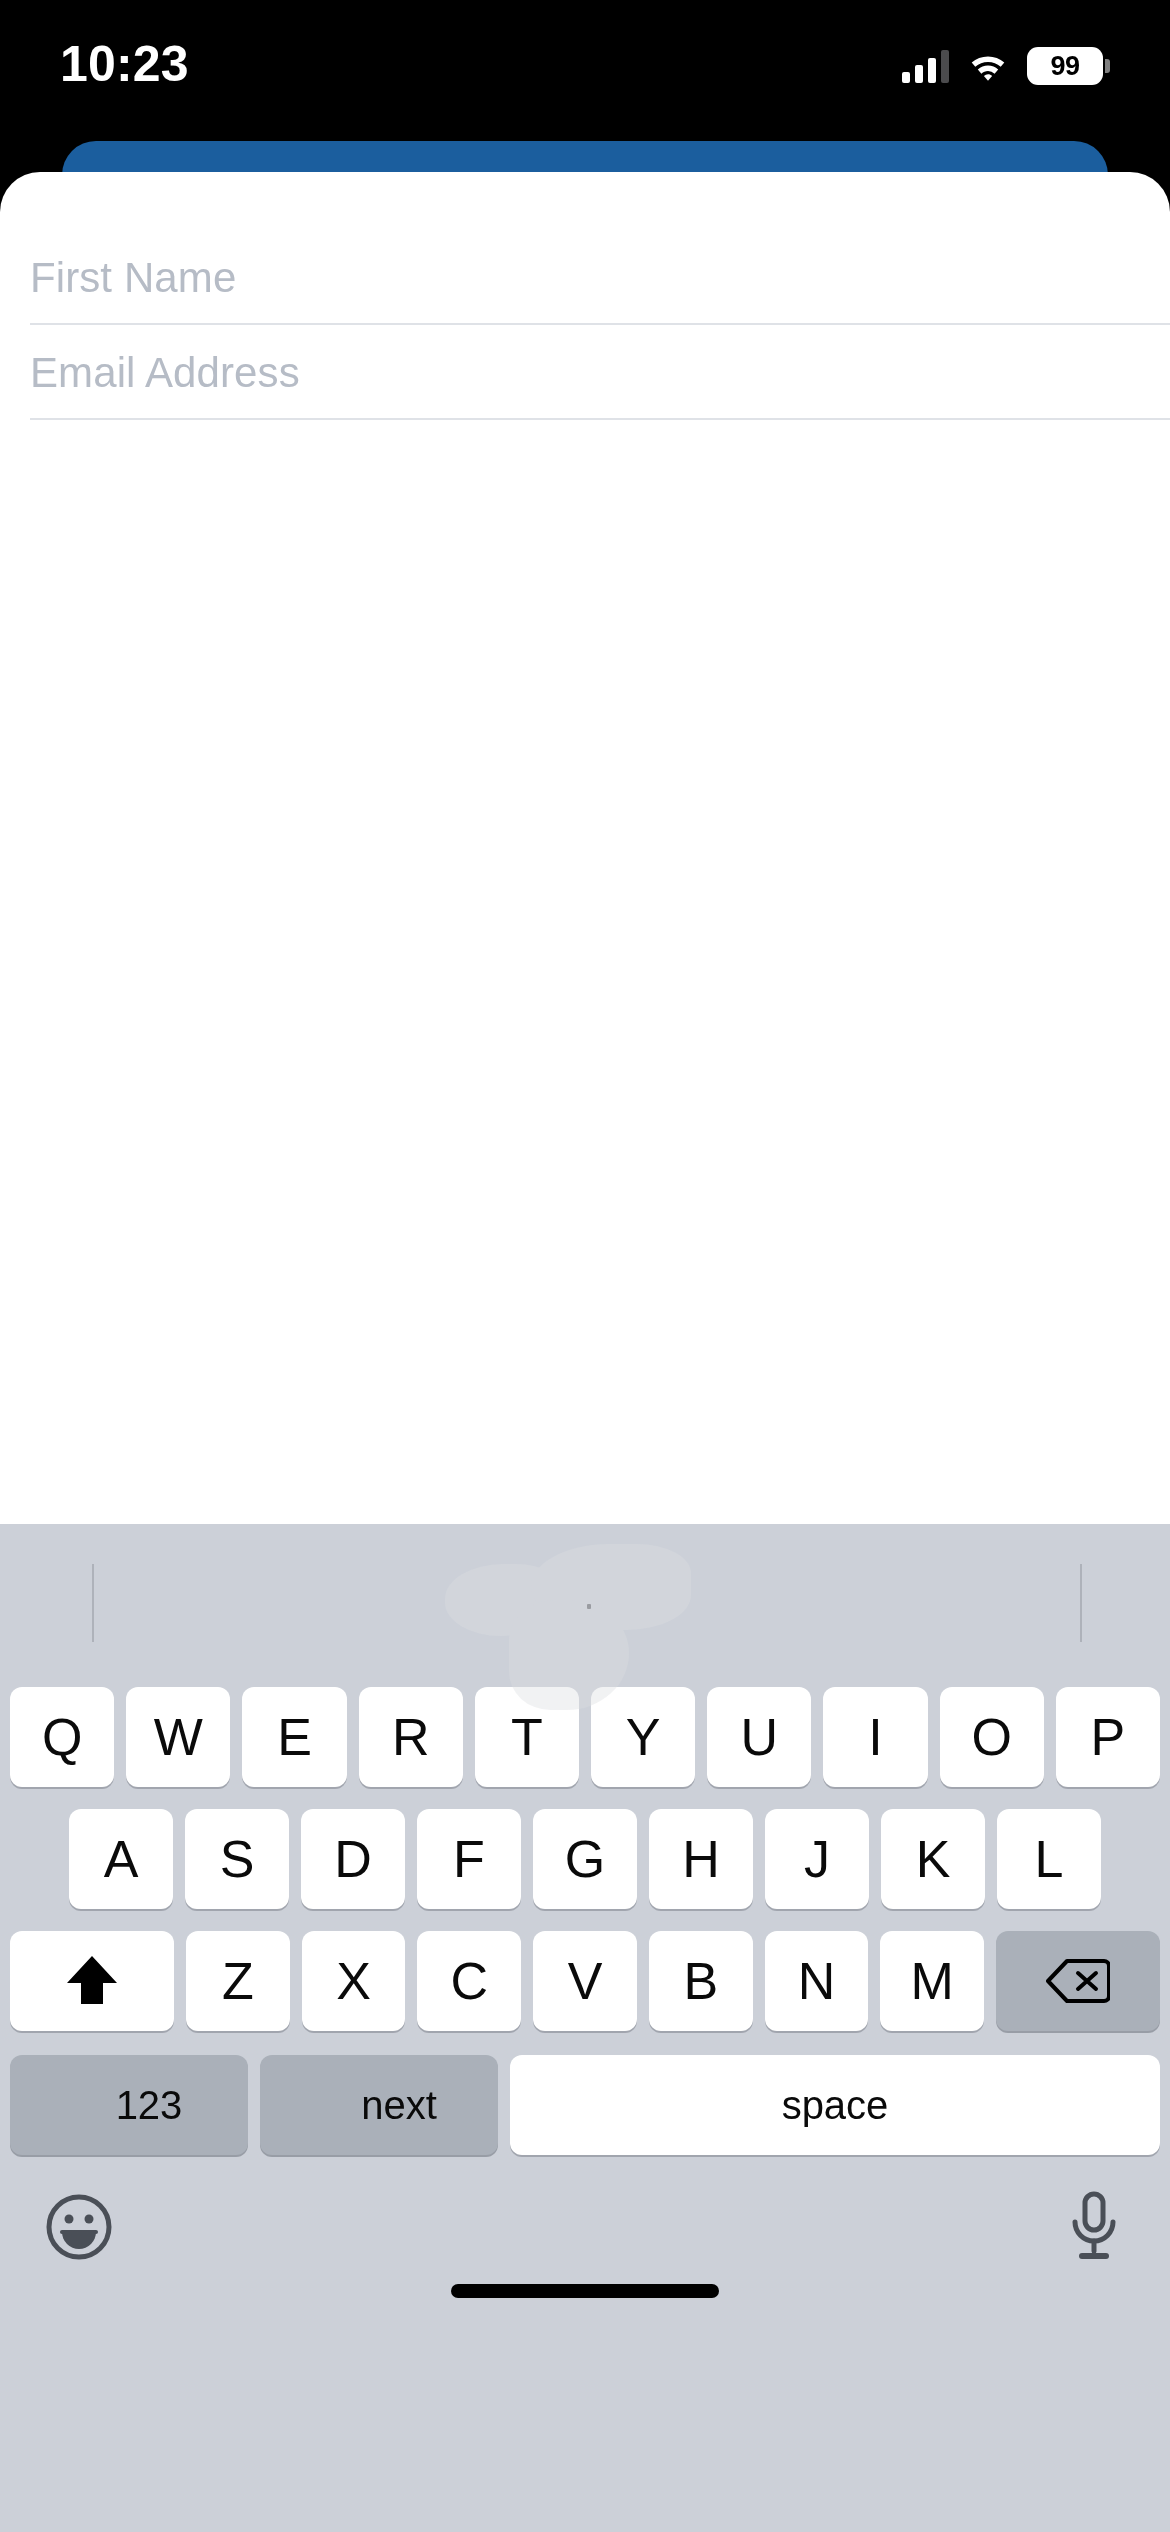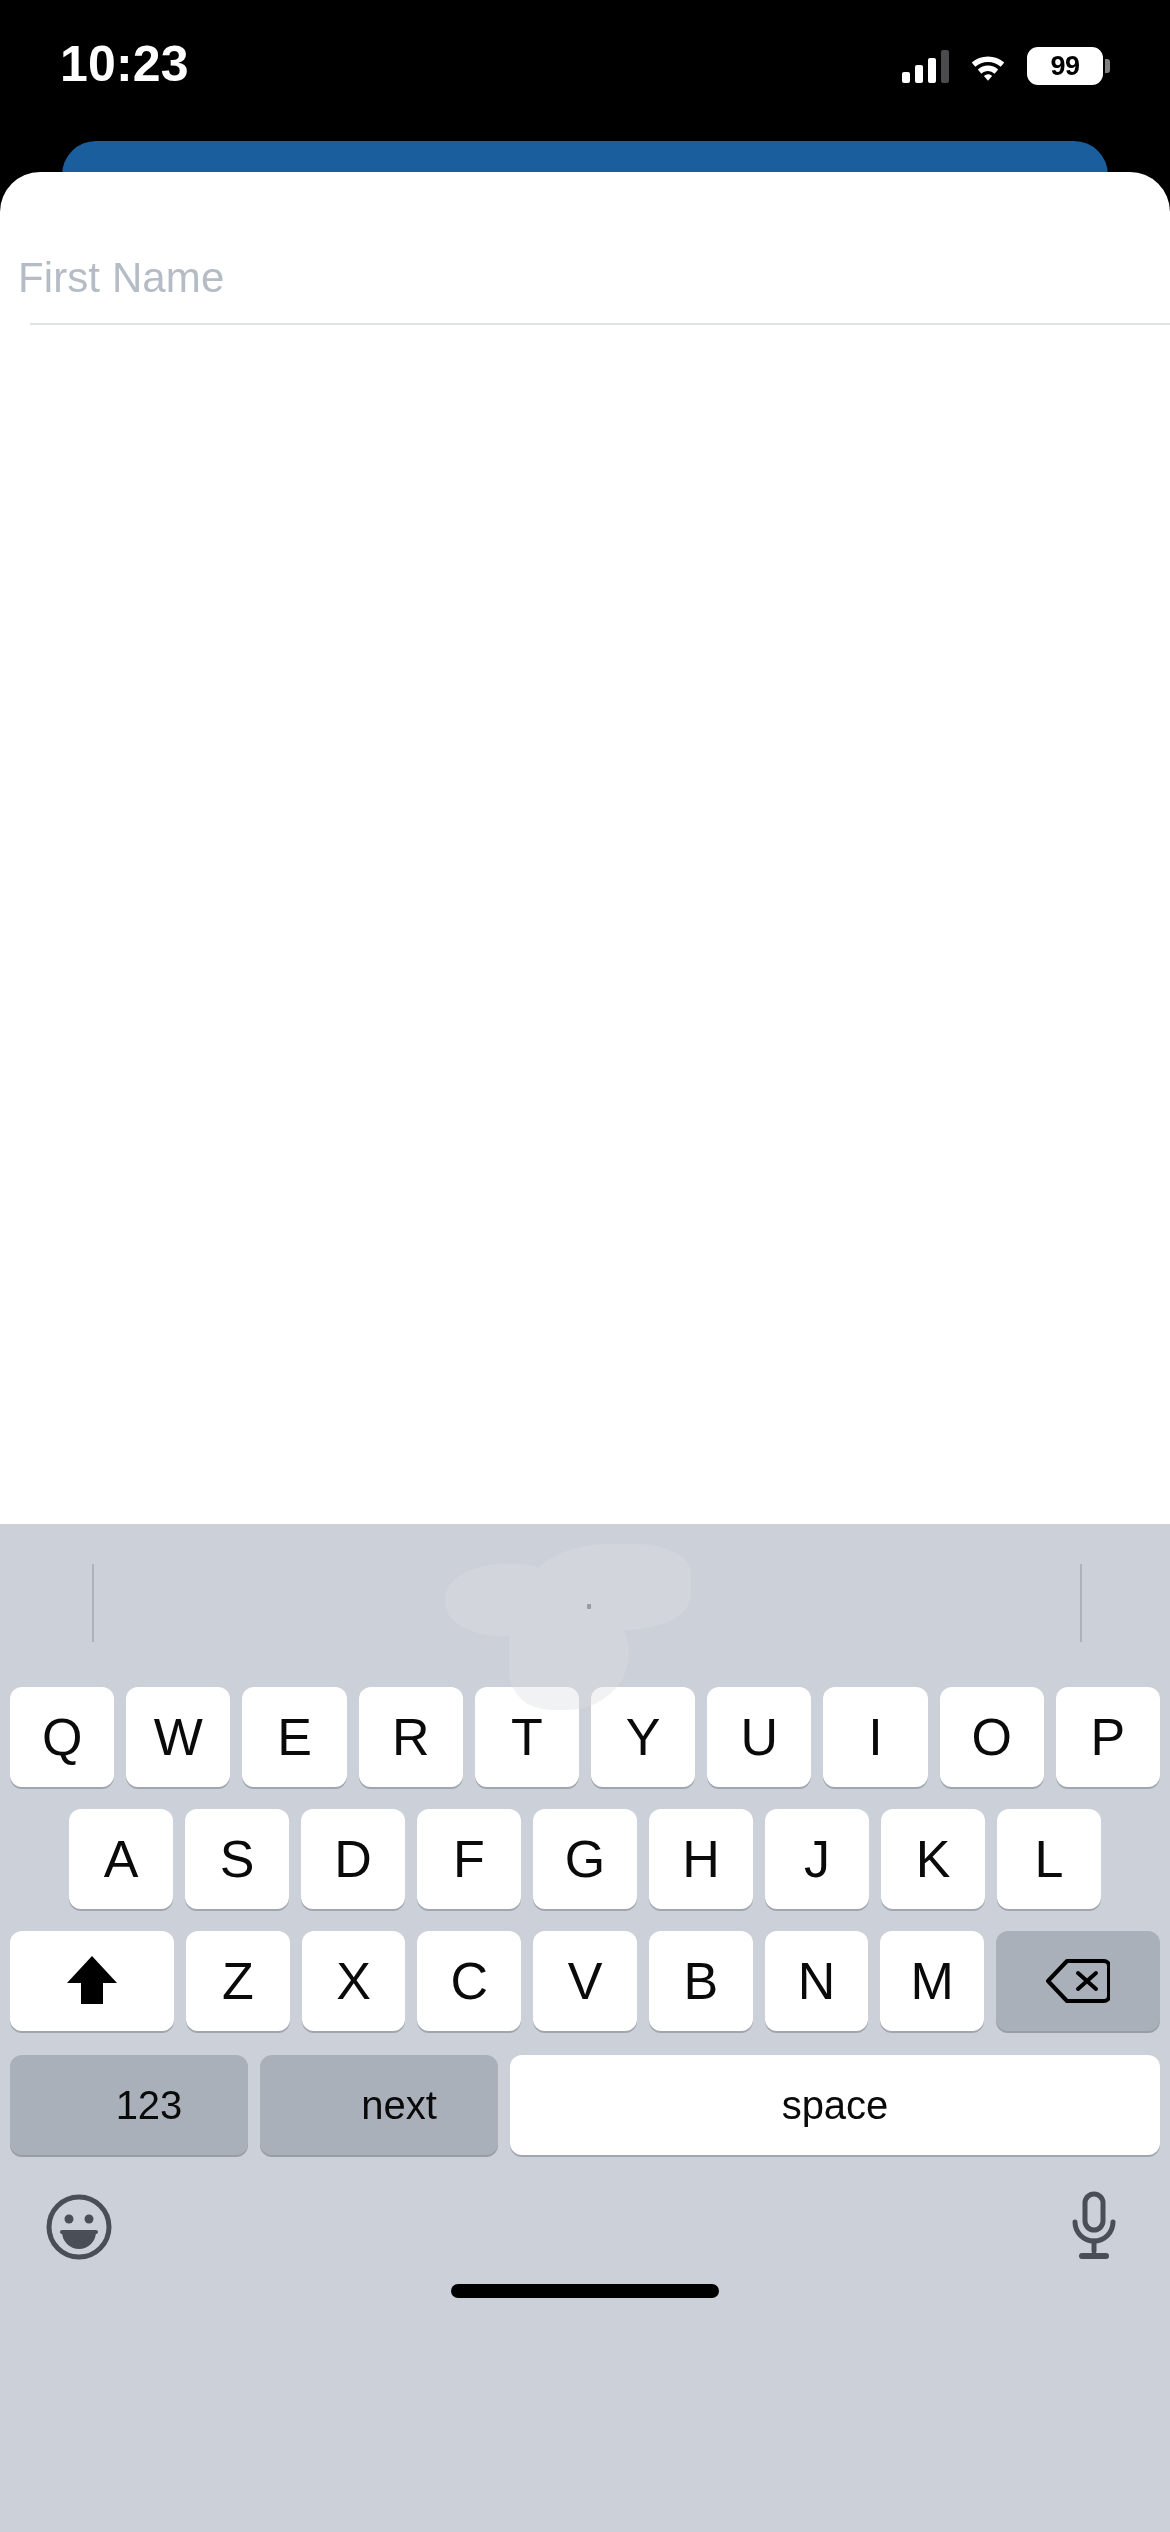--- a/index.html
+++ b/index.html
@@ -86,21 +86,21 @@
     color:#fff; font-size:41px; font-weight:700; pointer-events:none;
   }
   #cancel-btn{ z-index:2; }
   #save-btn{ z-index:2; }
 
   
   #form{ background:#fff; padding:0; }
   .field-row{
     position:relative; height:95px; width:1170px;
     display:flex; align-items:flex-end;
-    padding-left:18px;
+    padding-left:30px;
   }
   .field-row:first-child{ margin-top:58px; }
   .field-input{
     width:100%; height:95px; border:0; outline:none; background:transparent;
     font-family:"Liberation Sans", sans-serif;
     font-size:42px; color:#111; padding:0; letter-spacing:0.1px;
   }
   .field-input::placeholder{ color:#b6bcc6; opacity:1; }
   .field-sep{
     position:absolute; left:30px; right:0; bottom:0; height:2px;
@@ -219,20 +219,24 @@
 
 
     <div id="form">
 
       <div class="field-row">
         <input class="field-input" type="text" placeholder="First Name" style="">
         <div class="field-sep"></div>
       </div>
 
 
+      <div class="field-row">
+        <input class="field-input" type="text" placeholder="Email Address" style="">
+        <div class="field-sep"></div>
+      </div>
 
       <div id="form-spacer"></div>
     </div>
 
   </div>
 
   <div id="keyboard">
 
     <div id="predictive">
       <div class="divider left"></div>

